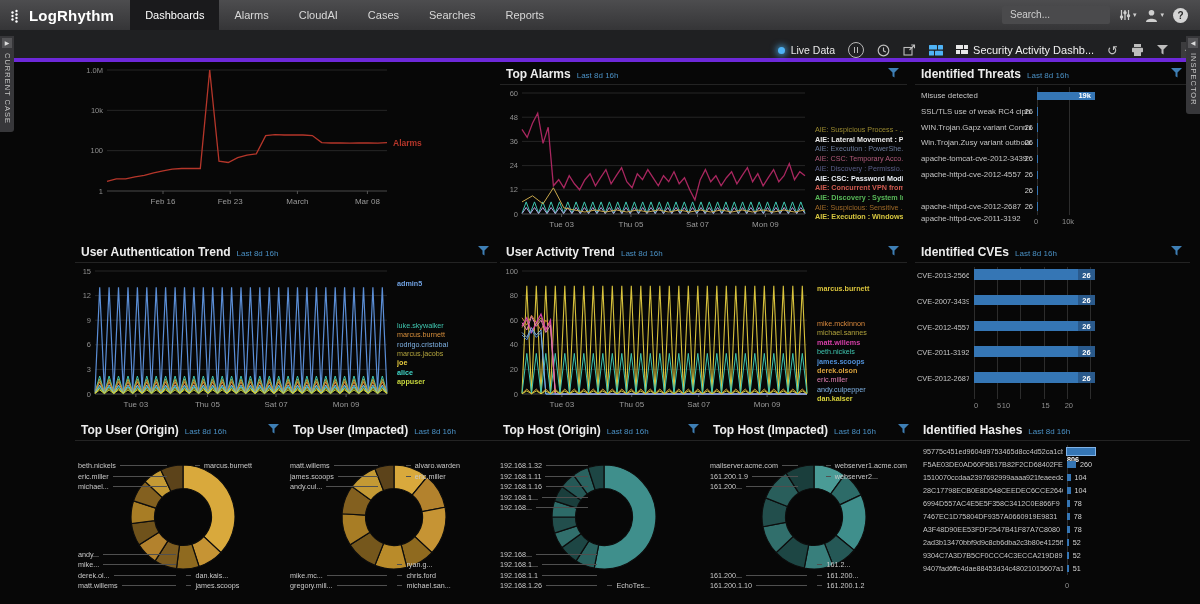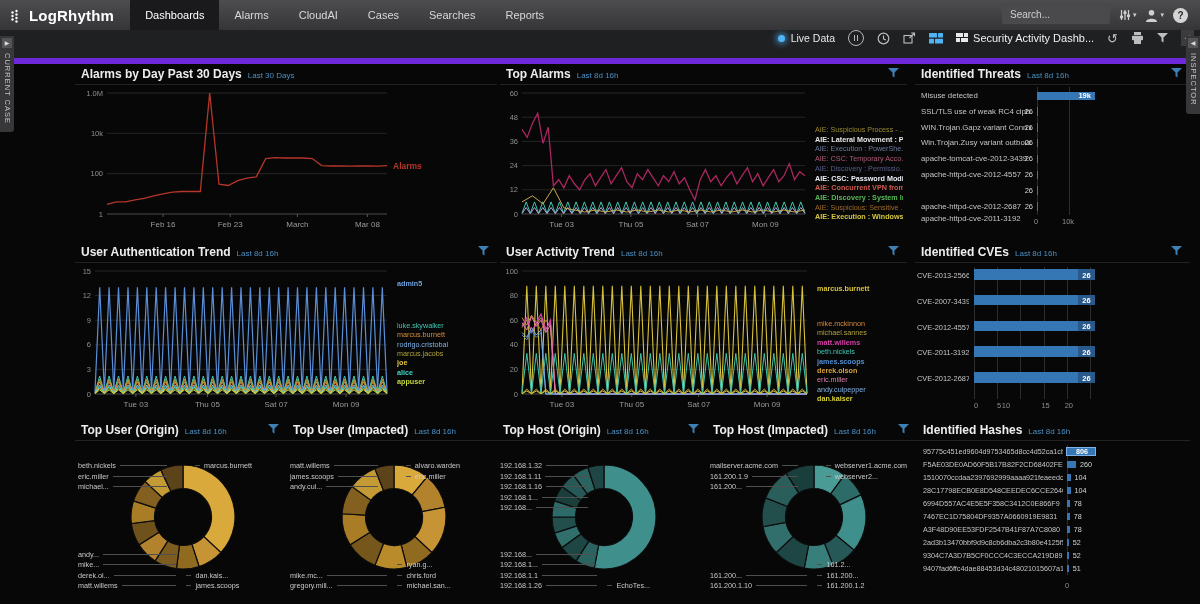--- a/index.html
+++ b/index.html
@@ -15,21 +15,21 @@
   .tab.active{background:#1a1a1c;color:#fff;}
   .nav-right{margin-left:auto;display:flex;align-items:center;gap:9px;padding-right:12px;}
   .searchbox{width:100px;height:18px;background:#4a4a4c;border-radius:2px;color:#cfcfcf;
              font-size:10px;line-height:18px;padding-left:8px;}
   .iconbtn{display:flex;align-items:center;}
   .caret{font-size:7px;color:#cfcfcf;margin-left:2px;}
   .helpcircle{width:15px;height:15px;border-radius:50%;background:#d4d4d4;color:#2a2a2a;
               font-size:10px;font-weight:bold;text-align:center;line-height:15px;}
   
   #toolbar{position:absolute;top:30px;left:0;right:0;height:28px;background:#1f2022;
-           border-bottom:6px solid #6d28d9;display:flex;align-items:flex-start;z-index:20;padding-left:43px;}
+           border-bottom:4px solid #6d28d9;display:flex;align-items:flex-end;z-index:20;padding-left:43px;}
   .tb-right{margin-left:auto;display:flex;align-items:center;gap:13px;padding-right:6px;}
   .livewrap{display:flex;align-items:center;gap:6px;}
   .livedot{width:7px;height:7px;border-radius:50%;background:#4fb3f6;box-shadow:0 0 6px 2px rgba(79,179,246,.65);}
   .tb-label{font-size:10.5px;color:#e8e8e8;}
   .pausebtn{width:14px;height:14px;border:1px solid #b8b8b8;border-radius:50%;display:flex;
             align-items:center;justify-content:center;gap:1.5px;}
   .pausebar{width:1.5px;height:6px;background:#b8b8b8;}
   .dashname{display:flex;align-items:center;gap:5px;font-size:11px;color:#f0f0f0;white-space:nowrap;}
   .undo{font-size:13px;color:#c0c0c0;line-height:13px;}
   .collapse-btn{width:13px;height:16px;background:#3c3c3e;color:#c8c8c8;font-size:7px;text-align:center;
@@ -177,24 +177,20 @@
     <div class="vtab-icon">▶</div>
     <div class="vtext">CURRENT CASE</div>
   </div>
   <div class="vtab" id="vtab-right">
     <div class="vtab-icon">◀</div>
     <div class="vtext">INSPECTOR</div>
   </div>
 
   <div id="dashboard">
       <div class="panel" style="left: 75px; top: 62px; width: 422px; height: 168px;">
-        <div class="phead">
-          <span class="ptitle">Alarms by Day Past 30 Days</span>
-          <span class="psub">Last 30 Days</span>
-        </div>
         <div class="pbody" style="width: 422px; height: 145px;"><svg width="422" height="145">
             <line x1="32" y1="8" x2="312" y2="8" stroke="#262626" stroke-width="1"></line>
             <text x="28" y="10.5" text-anchor="end" fill="#8f8f8f" font-size="7.5">1.0M</text>
             <line x1="32" y1="48.333333333333336" x2="312" y2="48.333333333333336" stroke="#262626" stroke-width="1"></line>
             <text x="28" y="50.833333333333336" text-anchor="end" fill="#8f8f8f" font-size="7.5">10k</text>
             <line x1="32" y1="88.66666666666667" x2="312" y2="88.66666666666667" stroke="#262626" stroke-width="1"></line>
             <text x="28" y="91.16666666666667" text-anchor="end" fill="#8f8f8f" font-size="7.5">100</text>
             <line x1="32" y1="129" x2="312" y2="129" stroke="#262626" stroke-width="1"></line>
             <text x="28" y="131.5" text-anchor="end" fill="#8f8f8f" font-size="7.5">1</text>
             <line x1="32" y1="129" x2="312" y2="129" stroke="#3a3a3a" stroke-width="1"></line>
@@ -717,21 +713,21 @@
       </div>
       <div class="panel" style="left: 917px; top: 418px; width: 273px; height: 182px;">
         <div class="phead">
           <span class="ptitle">Identified Hashes</span>
           <span class="psub">Last 8d 16h</span>
         </div>
         <div class="pbody" style="width: 273px; height: 159px;">
           <div class="gline" style="left: 150px; top: 4px; height: 130px;"></div>
           <div class="brow-label" style="left: 6px; top: 6px; width: 140px; font-size: 7.2px;">95775c451ed9604d9753465d8cc4d52ca1cb58...</div>
           <div class="bar" style="left: 150px; top: 6.5px; width: 27.9682px; height: 7.5px; background: rgb(53, 118, 181); outline: rgb(127, 179, 232) solid 1px;"></div>
-          <div class="bval" style="top: 6px; font-size: 7.2px; left: 150px; width: 30px; text-align: center; color: rgb(255, 255, 255); font-weight: bold;">806</div>
+          <div class="bval" style="top: 14px; font-size: 7.2px; left: 150px; width: 30px; text-align: left; color: rgb(255, 255, 255); font-weight: bold;">806</div>
           <div class="brow-label" style="left: 6px; top: 19px; width: 140px; font-size: 7.2px;">F5AE03DE0AD60F5B17B82F2CD68402FE</div>
           <div class="bar" style="left: 150px; top: 19.5px; width: 9.022px; height: 7.5px; background: rgb(53, 118, 181);"></div>
           <div class="bval" style="top: 19px; font-size: 7.2px; left: 163.022px;">260</div>
           <div class="brow-label" style="left: 6px; top: 32px; width: 140px; font-size: 7.2px;">1510070ccdaa2397692999aaaa921feaeedcf0...</div>
           <div class="bar" style="left: 150px; top: 32.5px; width: 3.6088px; height: 7.5px; background: rgb(53, 118, 181);"></div>
           <div class="bval" style="top: 32px; font-size: 7.2px; left: 157.609px;">104</div>
           <div class="brow-label" style="left: 6px; top: 45px; width: 140px; font-size: 7.2px;">28C17798ECB0E8D548CEEDEC6CCE2640</div>
           <div class="bar" style="left: 150px; top: 45.5px; width: 3.6088px; height: 7.5px; background: rgb(53, 118, 181);"></div>
           <div class="bval" style="top: 45px; font-size: 7.2px; left: 157.609px;">104</div>
           <div class="brow-label" style="left: 6px; top: 58px; width: 140px; font-size: 7.2px;">6994D557AC4E5E5F358C3412C0E866F9</div>

